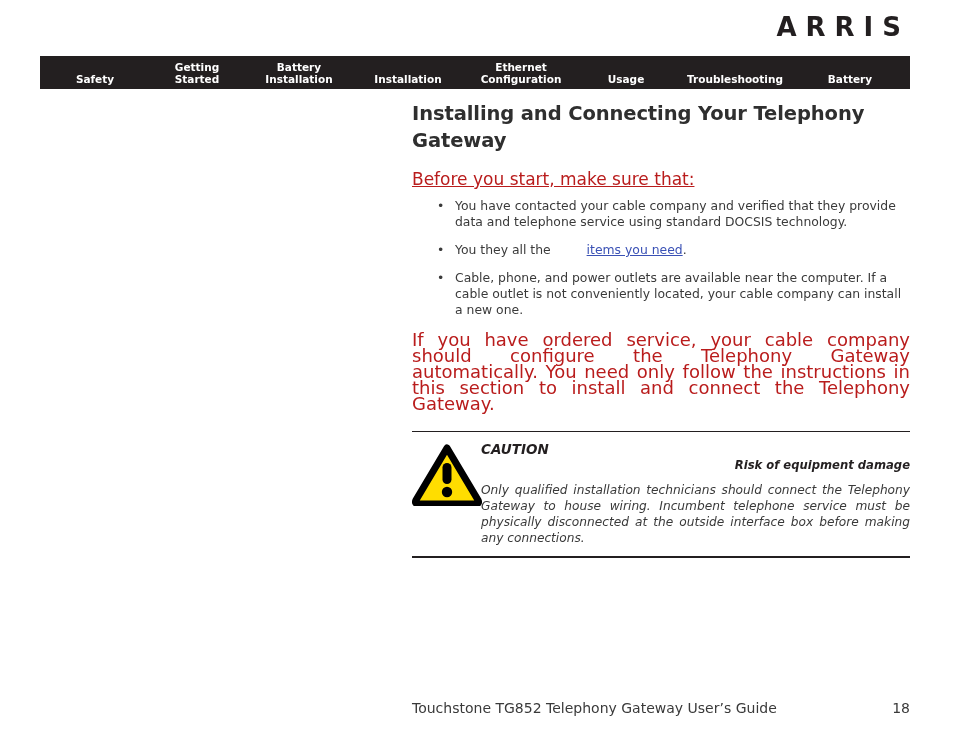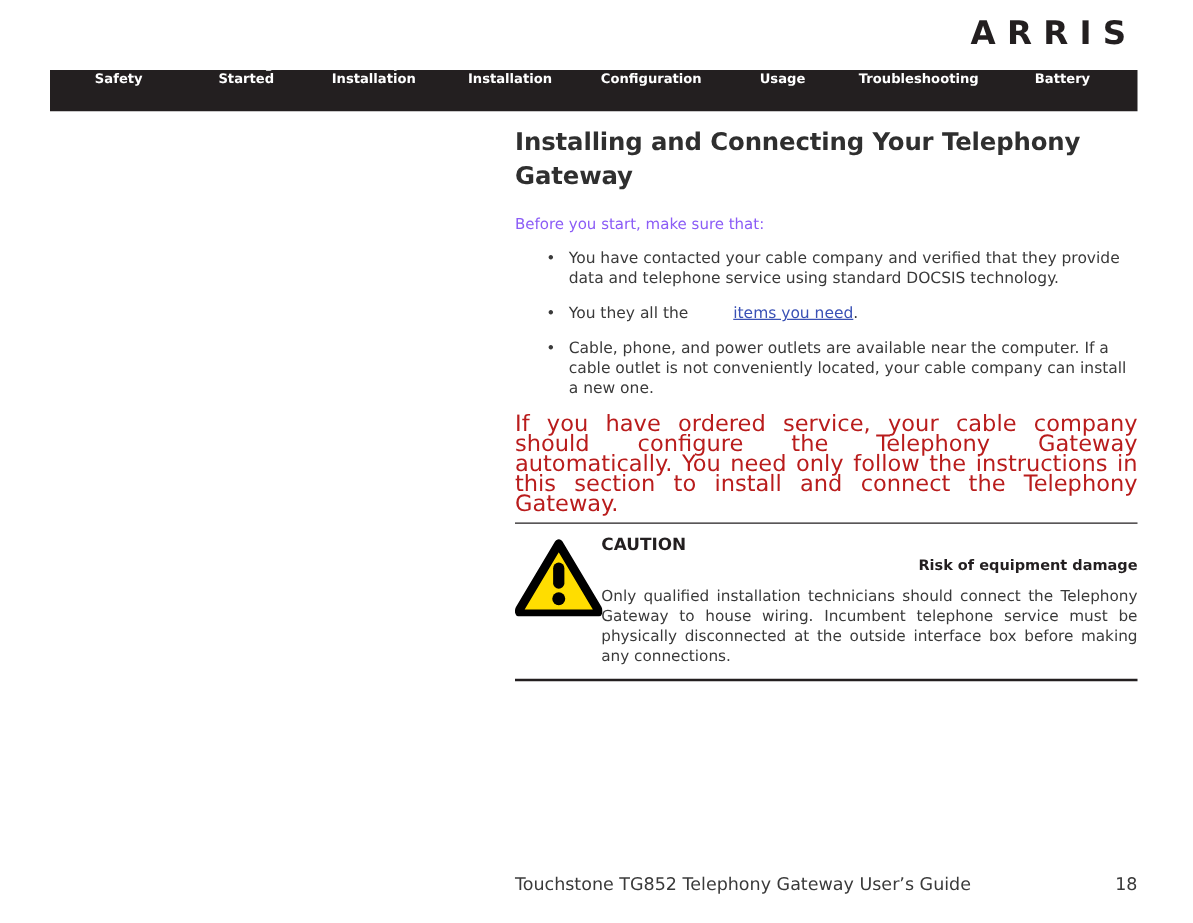--- a/index.html
+++ b/index.html
@@ -48,21 +48,21 @@
     align-items: flex-end;
   }
   .nav-item {
     flex: 0 0 auto;
     color: #ffffff;
     font-family: "DejaVu Sans", sans-serif;
     font-weight: bold;
     font-size: 10.5px;
     line-height: 11.5px;
     text-align: center;
-    padding-bottom: 20px;
+    padding-bottom: 4px;
     white-space: pre-line;
   }
   .nav-item.i0 { width: 110px; }
   .nav-item.i1 { width: 94px; }
   .nav-item.i2 { width: 110px; }
   .nav-item.i3 { width: 108px; }
   .nav-item.i4 { width: 118px; }
   .nav-item.i5 { width: 92px; }
   .nav-item.i6 { width: 126px; }
   .nav-item.i7 { width: 104px; }
@@ -78,23 +78,24 @@
     margin: 0;
     font-family: "DejaVu Sans", sans-serif;
     font-weight: bold;
     font-size: 19.5px;
     line-height: 27px;
     color: #2f2f2f;
     letter-spacing: -0.1px;
   }
   p.intro {
     margin: 17px 0 0 0;
-    font-size: 12px;
-    line-height: 16px;
-    color: #8b5cf6;
+    font-size: 17px;
+    line-height: 16px;
+    color: #b91c1c;
+    text-decoration: underline;
   }
   ul.checklist {
     margin: 11px 0 0 0;
     padding: 0;
     list-style: none;
   }
   ul.checklist li {
     position: relative;
     margin: 0 0 12px 0;
     padding-left: 43px;
@@ -119,27 +120,28 @@
   p.body-para {
     margin: 14px 0 0 0;
     font-size: 18px;
     line-height: 16px;
     color: #b91c1c;
     text-align: justify;
   }
 
   
   .caution {
-    margin-top: 6px;
+    margin-top: 19px;
     border-top: 1px solid #231f20;
     border-bottom: 2px solid #231f20;
     padding: 9px 0 10px 0;
     position: relative;
     min-height: 92px;
     box-sizing: border-box;
+    font-style: italic;
   }
   .caution-icon {
     position: absolute;
     left: 0;
     top: 12px;
     width: 70px;
     height: 62px;
   }
   .caution-body {
     margin-left: 69px;

